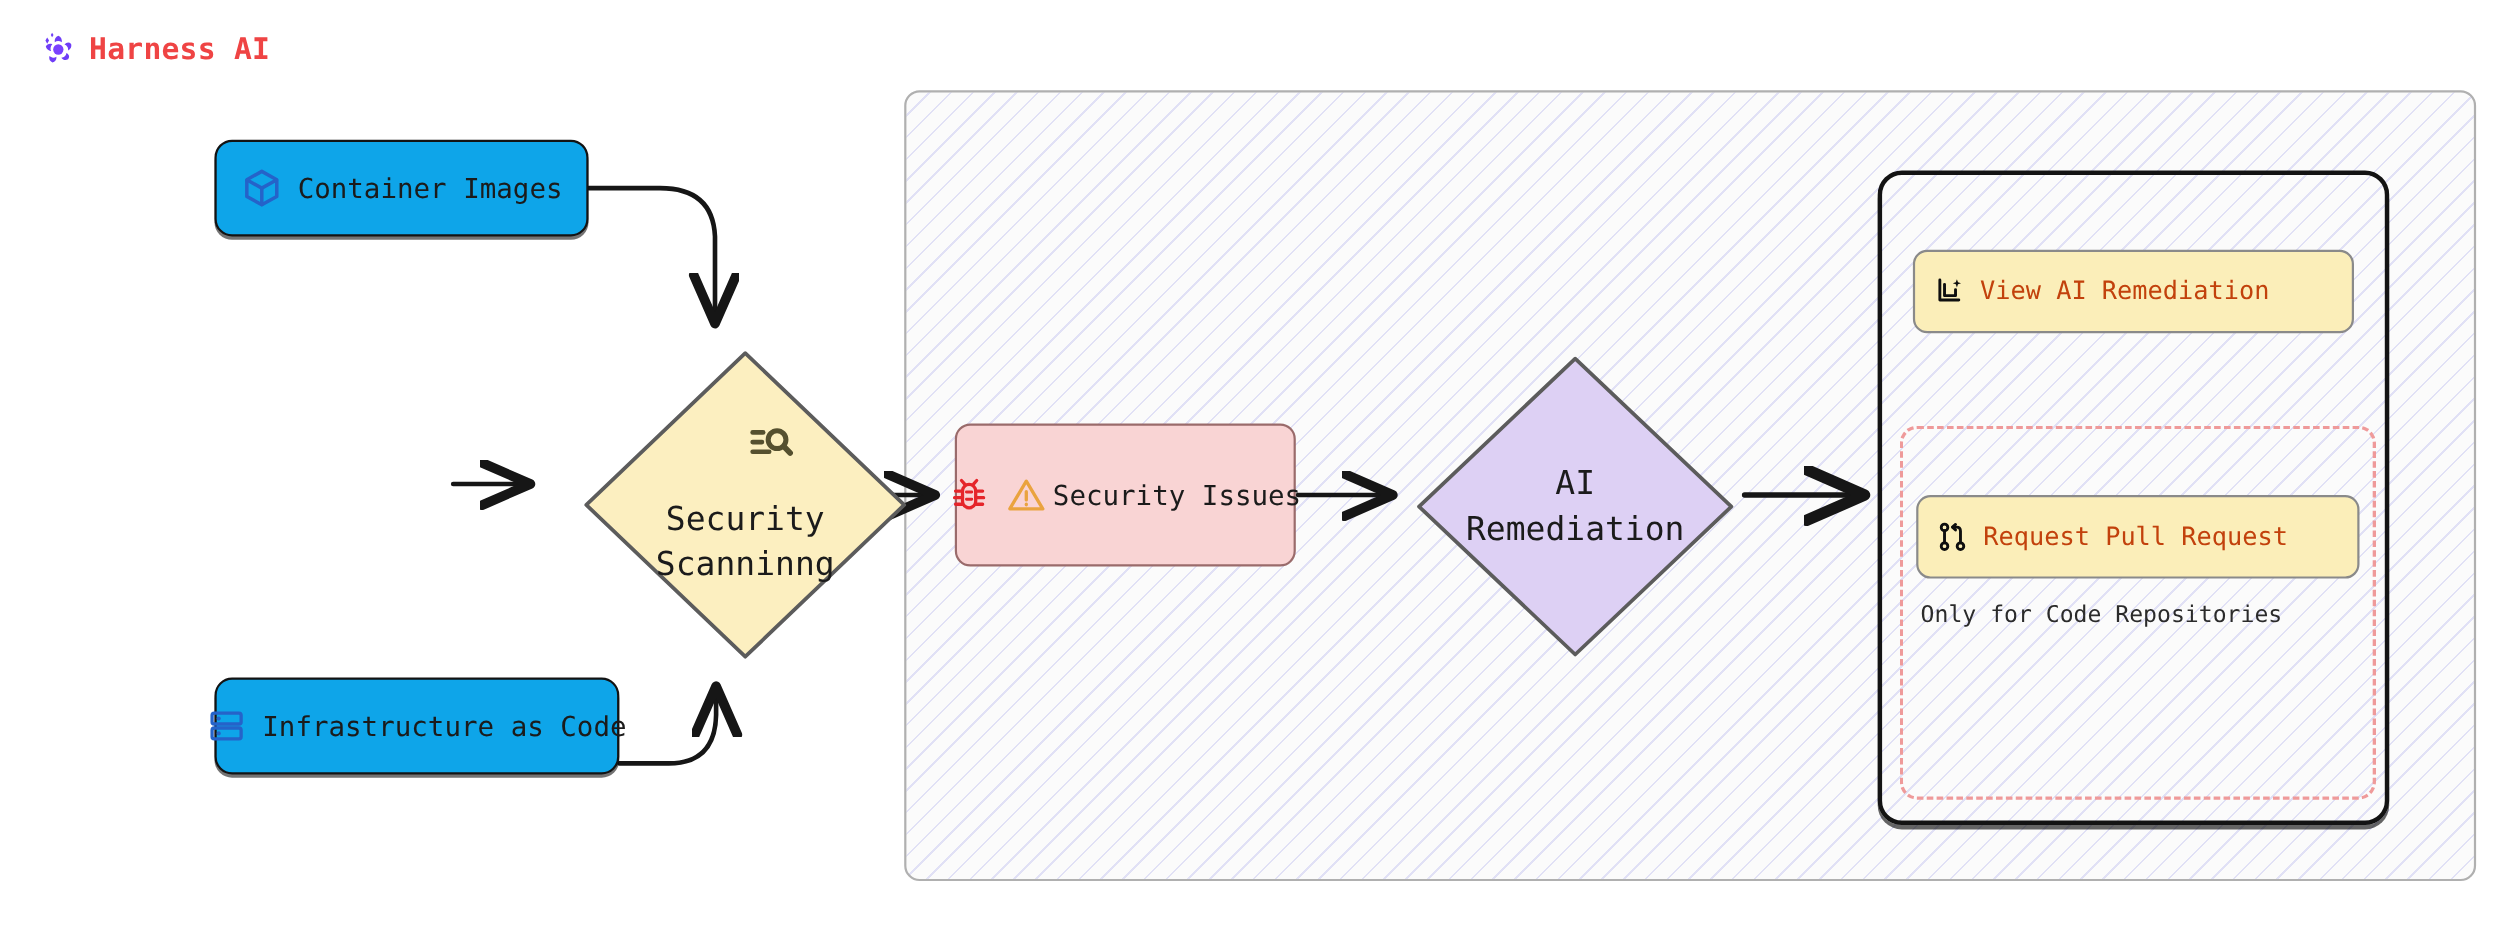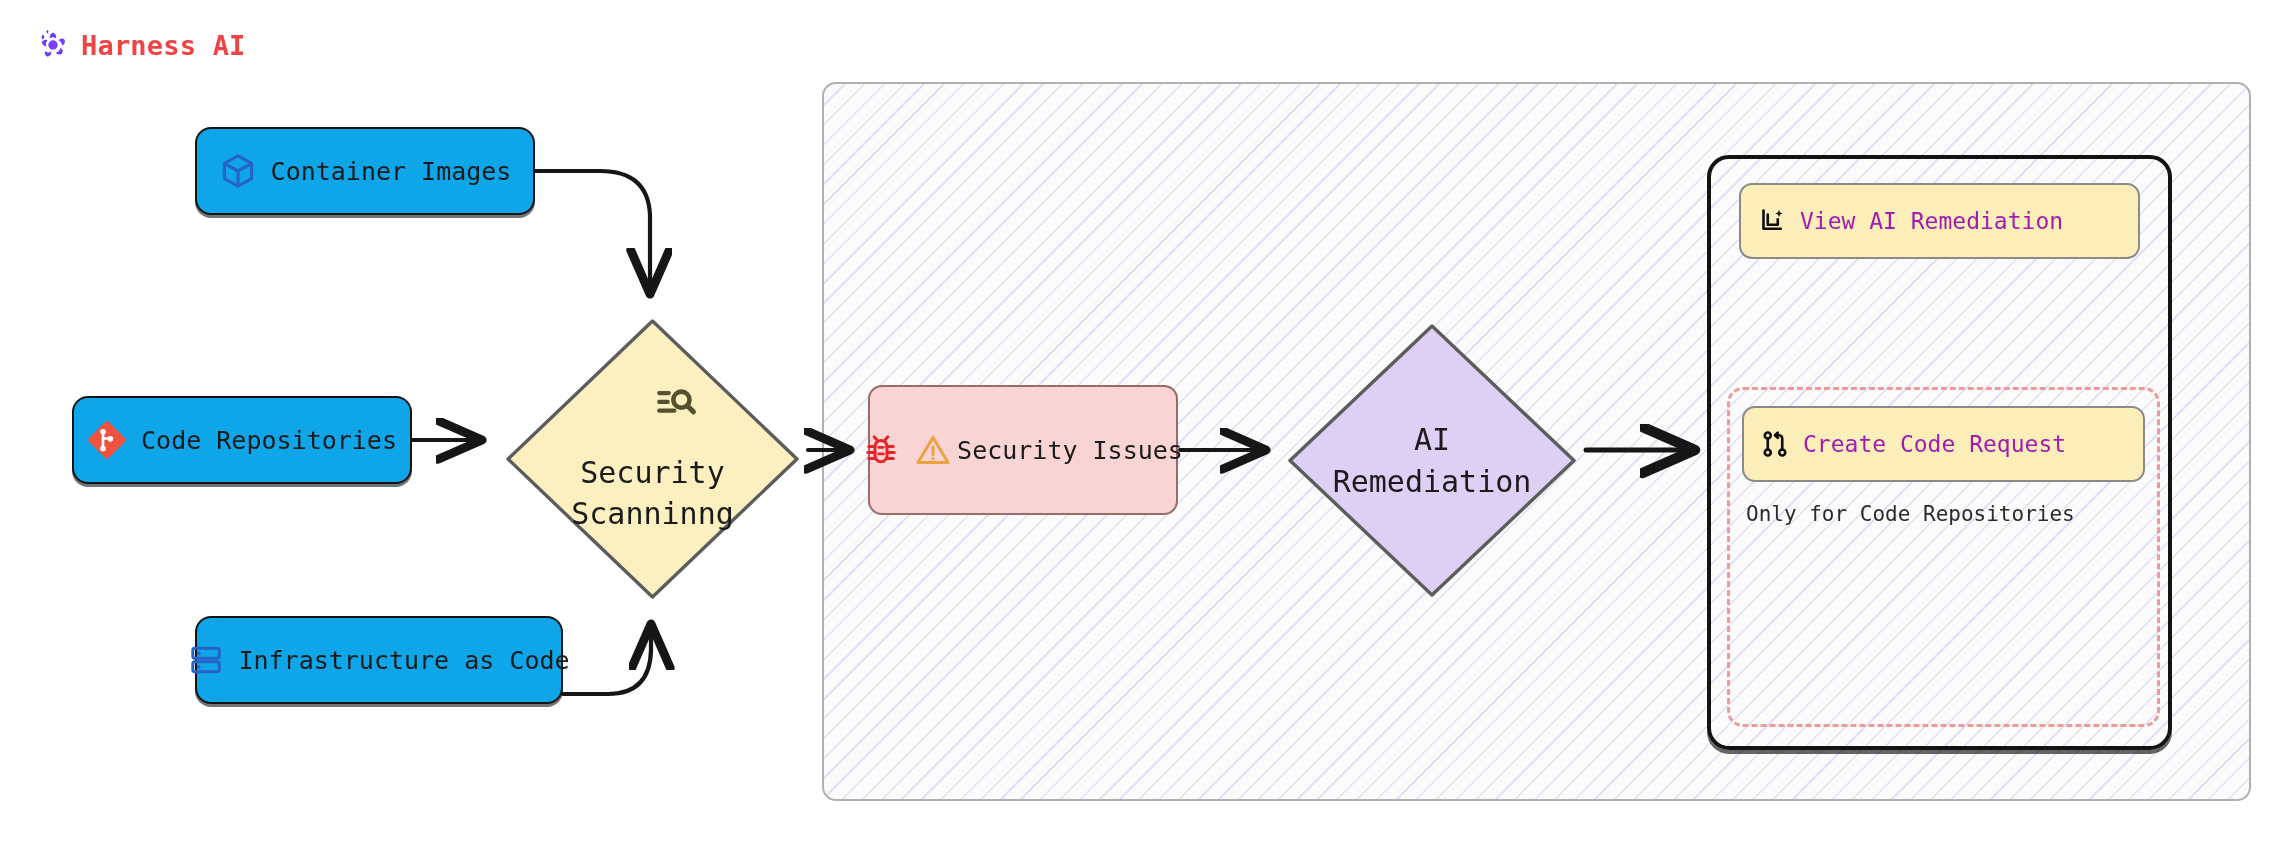--- a/index.html
+++ b/index.html
@@ -102,21 +102,21 @@
     flex-direction: column;
     align-items: center;
     justify-content: center;
     gap: 4px;
     font-size: 30px;
     color: #1b1b1b;
     line-height: 1.25;
     text-align: center;
     pointer-events: none;
   }
-  #node-security-scanning { left: 500px; top: 313px; width: 305px; height: 292px; }
+  #node-security-scanning { left: 525px; top: 313px; width: 305px; height: 292px; }
   #node-security-scanning .diamond-label { padding-top: 34px; }
   #node-security-scanning .scan-ico { position:absolute; left:50%; top:68px; transform:translateX(-50%); }
   #node-ai-remediation    { left: 1282px; top: 318px; width: 300px; height: 285px; }
 
   
   #node-security-issues {
     left: 868px; top: 385px; width: 310px; height: 130px;
     background: #f9d4d4;
     border: 2.5px solid #9a6b6b;
     border-radius: 14px;
@@ -153,22 +153,23 @@
     height: 76px;
     margin-bottom: 23px;
     background: #fbeeb9;
     border: 2px solid #8a8a8a;
     border-radius: 13px;
     display: flex;
     align-items: center;
     gap: 13px;
     padding: 0 16px;
     font-size: 23px;
-    color: #a21caf;
+    color: #c2410c;
     white-space: nowrap;
+    margin-top: 44px;
   }
   .action-btn .ico { display:flex; align-items:center; flex:0 0 auto; }
   .action-btn svg { display:block; }
 
   .dashed-group {
     position: absolute;
     left: 16px;
     top: 228px;
     width: 433px;
     height: 340px;
@@ -235,35 +236,20 @@
     <span class="ico">
       <svg width="38" height="38" viewBox="0 0 24 24" fill="none" stroke="#2563c9" stroke-width="2" stroke-linecap="round" stroke-linejoin="round">
         <path d="M12 2.4 L20.6 7.2 V16.8 L12 21.6 L3.4 16.8 V7.2 Z"></path>
         <path d="M3.6 7.4 L12 12 L20.4 7.4"></path>
         <path d="M12 12 V21.4"></path>
       </svg>
     </span>
     <span>Container Images</span>
   </div>
 
-  <div class="node src" id="node-code-repositories">
-    <span class="ico">
-      <svg width="40" height="40" viewBox="0 0 24 24">
-        <rect x="3.6" y="3.6" width="16.8" height="16.8" rx="1.6" transform="rotate(45 12 12)" fill="#ef5340"></rect>
-        <g stroke="#ffffff" stroke-width="1.6" fill="none" stroke-linecap="round">
-          <path d="M9.6 7.6 L9.6 16.6"></path>
-          <path d="M9.6 11.1 L13.4 11.1"></path>
-        </g>
-        <circle cx="9.6" cy="17.1" r="1.7" fill="#ffffff"></circle>
-        <circle cx="9.6" cy="7.1" r="1.7" fill="#ffffff"></circle>
-        <circle cx="14.0" cy="11.3" r="1.7" fill="#ffffff"></circle>
-      </svg>
-    </span>
-    <span>Code Repositories</span>
-  </div>
 
   <div class="node src" id="node-infra-as-code">
     <span class="ico">
       <svg width="36" height="36" viewBox="0 0 24 24" fill="none" stroke="#2563c9" stroke-width="2">
         <rect x="3.2" y="4.2" width="17.6" height="6.6" rx="1.3"></rect>
         <rect x="3.2" y="13.2" width="17.6" height="6.6" rx="1.3"></rect>
         <circle cx="7.2" cy="7.5" r="1.25" fill="#2563c9" stroke="none"></circle>
         <circle cx="7.2" cy="16.5" r="1.25" fill="#2563c9" stroke="none"></circle>
       </svg>
     </span>
@@ -342,21 +328,21 @@
           <span class="ico">
             <svg width="30" height="30" viewBox="0 0 24 24" fill="none" stroke="#0f0f0f" stroke-width="2.1" stroke-linecap="round" stroke-linejoin="round">
               <circle cx="6.2" cy="5.2" r="2.4"></circle>
               <circle cx="6.2" cy="18.8" r="2.4"></circle>
               <circle cx="17.8" cy="18.8" r="2.4"></circle>
               <path d="M6.2 7.6 V16.4"></path>
               <path d="M17.8 16.4 V7.8 Q17.8 5.0 15.0 5.0 H12.2"></path>
               <path d="M14.2 3.0 L12.0 5.0 L14.2 7.0"></path>
             </svg>
           </span>
-          <span>Create Code Request</span>
+          <span>Request Pull Request</span>
         </div>
 
 
         <div class="dashed-note">Only for Code Repositories</div>
       </div>
 
     </div>
   </div>
 
 </div>

